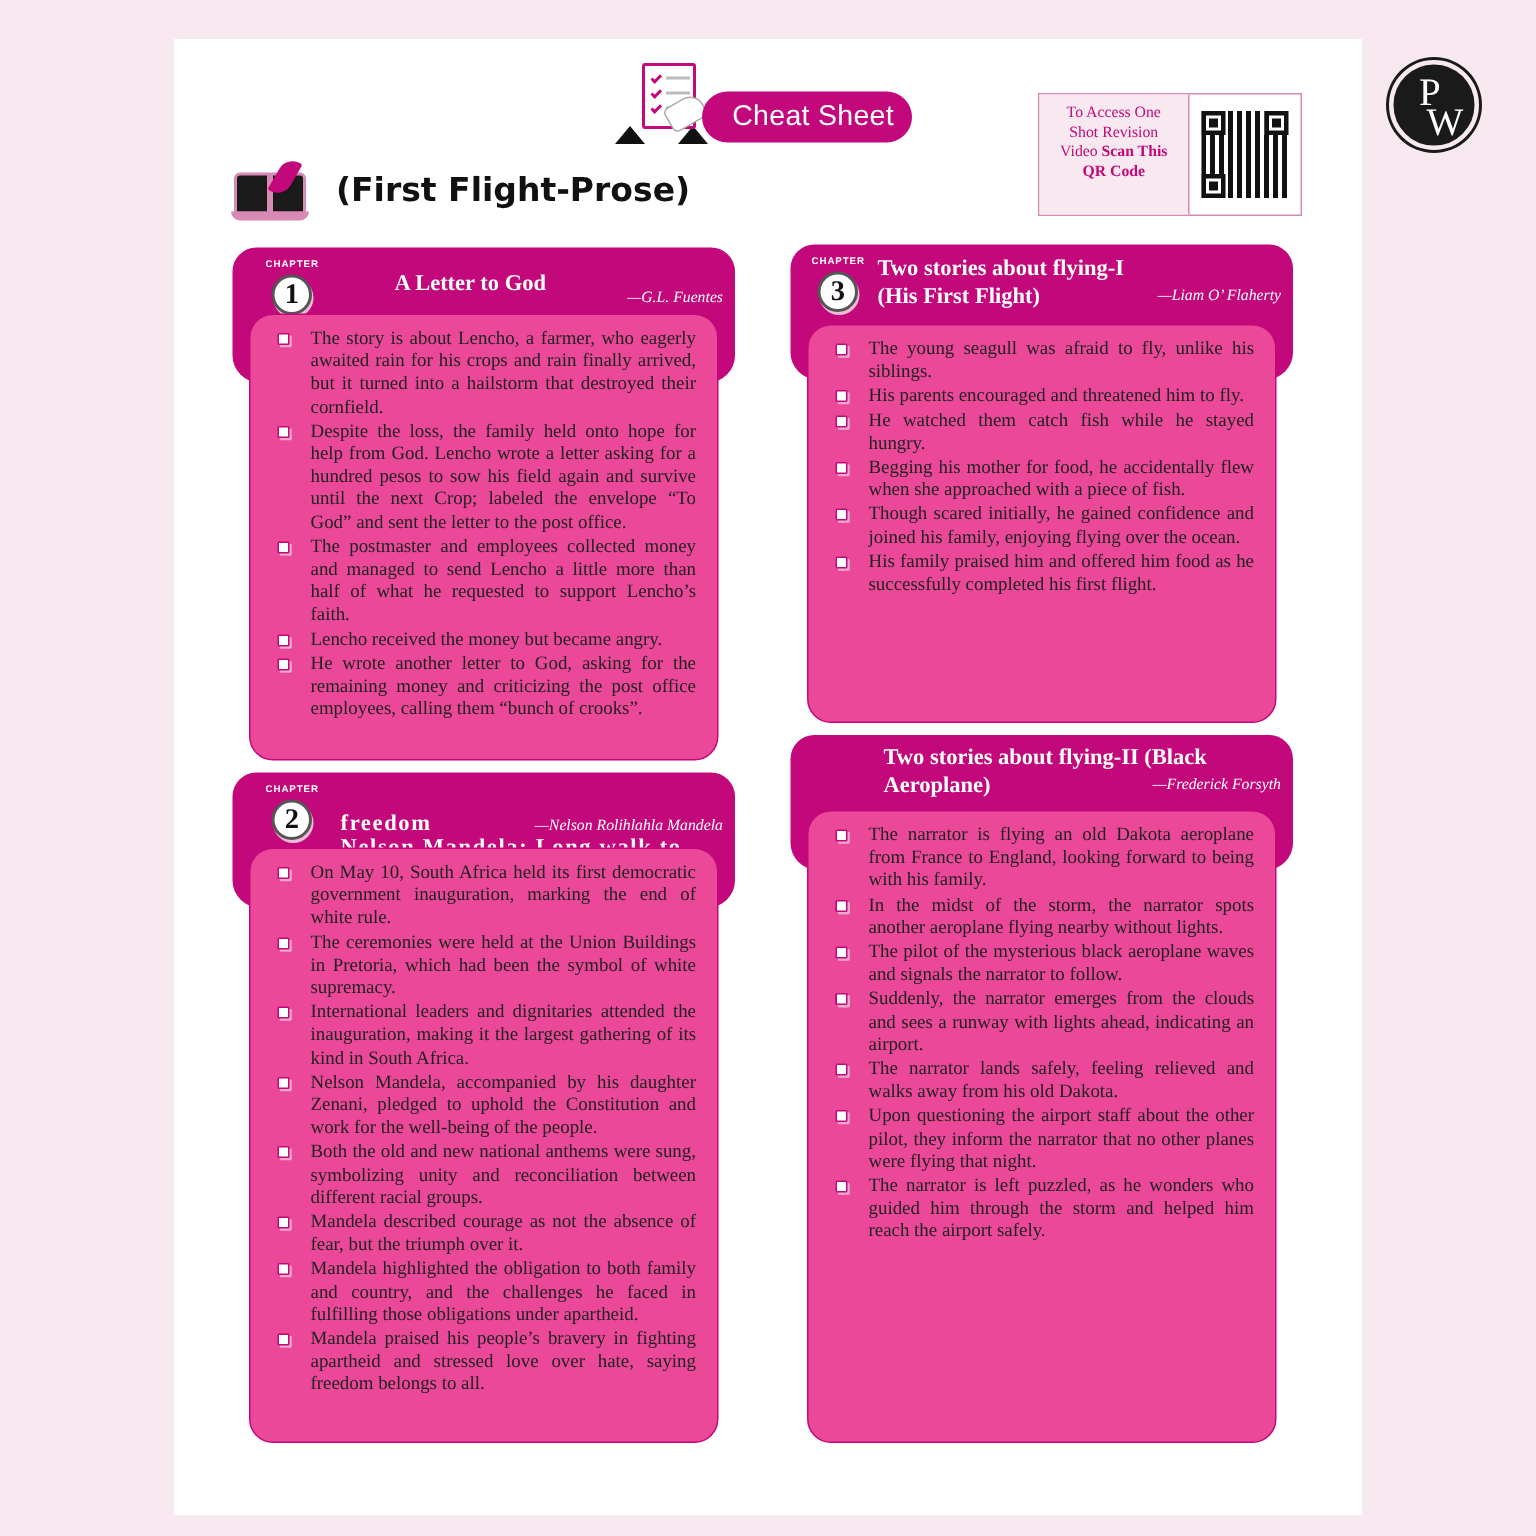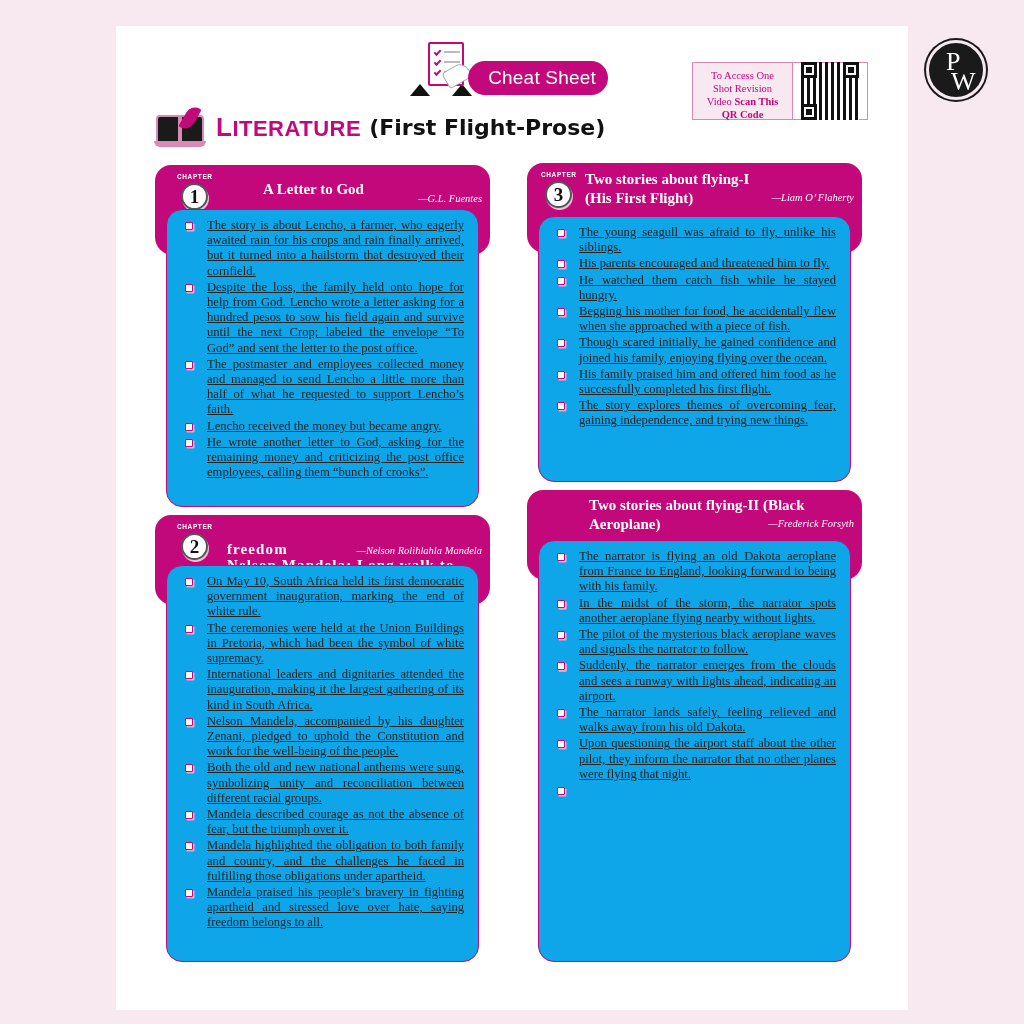--- a/index.html
+++ b/index.html
@@ -11,21 +11,21 @@
   
   .banner { position: absolute; left: 410px; top: 40px; width: 200px; height: 58px; }
   .banner .pill { position: absolute; left: 58px; top: 21px; width: 140px; height: 34px; background: #c2087a; border-radius: 17px; color: #fff; font-family: "Liberation Sans", sans-serif; font-size: 19px; display: flex; align-items: center; justify-content: flex-end; padding-right: 12px; letter-spacing: 0.2px; }
   .banner .clip { position: absolute; left: 18px; top: 2px; width: 36px; height: 44px; border: 2px solid #c2087a; background: #fff; border-radius: 2px; }
   .banner .clip .line { position: absolute; left: 14px; height: 2px; width: 16px; background: #bbb; }
   .banner .clip .tick { position: absolute; left: 4px; width: 7px; height: 4px; border-left: 2px solid #c2087a; border-bottom: 2px solid #c2087a; transform: rotate(-45deg); }
   .banner .tri { position: absolute; top: 44px; width: 0; height: 0; border-left: 10px solid transparent; border-right: 10px solid transparent; border-bottom: 12px solid #111; }
   .banner .hand { position: absolute; left: 34px; top: 26px; width: 26px; height: 18px; background: #fff; border: 1px solid #aaa; border-radius: 4px 10px 4px 4px; transform: rotate(-30deg); }
 
   
-  .qrbox { position: absolute; left: 692px; top: 62px; width: 176px; height: 58px; border: 1px solid #d78ab3; display: flex; }
+  .qrbox { position: absolute; left: 692px; top: 62px; width: 176px; height: 82px; border: 1px solid #d78ab3; display: flex; }
   .qrbox .qrtext { width: 100px; height: 100%; background: #f7e9ef; border-right: 1px solid #d78ab3; color: #c2087a; font-size: 10.5px; line-height: 13px; text-align: center; padding-top: 6px; }
   .qrbox .qrtext b { font-weight: bold; }
   .qrbox .qrcode { flex: 1; display: flex; align-items: center; justify-content: center; }
   .qr { width: 58px; height: 58px; position: relative; background:
       repeating-linear-gradient(90deg, #111 0 3px, transparent 3px 6px),
       repeating-linear-gradient(0deg, #fff 0 2px, transparent 2px 5px); }
   .qr .finder { position: absolute; width: 16px; height: 16px; border: 3px solid #111; background: #fff; }
   .qr .finder::after { content: ""; position: absolute; left: 2px; top: 2px; width: 6px; height: 6px; background: #111; }
 
   
@@ -41,21 +41,21 @@
   .book-icon .pg.r { left: 26px; border-radius: 0 4px 2px 0; }
   .book-icon .base { position: absolute; left: 0; top: 36px; width: 52px; height: 6px; background: #d78ab3; border-radius: 0 0 6px 6px; }
   .book-icon .quill { position: absolute; left: 30px; top: 0; width: 12px; height: 26px; background: #c2087a; border-radius: 12px 2px 12px 2px; transform: rotate(30deg); }
   .title-lit { color: #c2087a; font-family: "Liberation Sans", sans-serif; font-weight: bold; font-size: 22px; letter-spacing: 0.5px; }
   .title-lit .cap { font-size: 26px; }
   .title-rest { font-family: "DejaVu Sans", sans-serif; font-weight: bold; font-size: 22px; color: #111; margin-left: 8px; }
 
   
   .card { position: absolute; }
   .card .hdr { position: absolute; left: 0; top: 0; right: 0; height: 90px; background: #c2087a; border-radius: 16px 16px 18px 18px; }
-  .card .body { position: absolute; left: 11px; right: 11px; bottom: 0; background: #0ea5e9; border: 1.5px solid #c2087a; border-radius: 16px; padding: 8px 14px 6px 14px; text-decoration: underline; }
+  .card .body { position: absolute; left: 11px; right: 11px; bottom: 0; background: #ec4899; border: 1.5px solid #c2087a; border-radius: 16px; padding: 8px 14px 6px 14px; }
   .card .badge { position: absolute; left: 22px; top: 8px; width: 34px; height: 40px; }
   .card .badge .chap { position: absolute; left: 0; top: 0; width: 34px; text-align: center; font-family: "Liberation Sans", sans-serif; font-size: 6.5px; font-weight: bold; color: #fff; letter-spacing: 0.6px; }
   .card .badge .num { position: absolute; left: 4px; top: 10px; width: 27px; height: 27px; border-radius: 50%; background: #fff; border: 2px solid #555; box-shadow: 1px 2px 0 #f1bcd8; text-align: center; font-family: "Liberation Serif", serif; font-weight: bold; font-size: 19px; line-height: 23px; color: #111; }
   .card .ctitle { position: absolute; color: #fff; font-family: "Liberation Serif", serif; font-weight: bold; font-size: 15px; line-height: 20px; }
   .card .author { position: absolute; color: #fff; font-family: "Liberation Serif", serif; font-style: italic; font-size: 10.5px; }
 
   ul.pts { list-style: none; }
   ul.pts li { position: relative; padding-left: 26px; font-size: 12.6px; line-height: 15.2px; text-align: justify; margin-bottom: 1px; color: #222; }
   ul.pts li .bullet { position: absolute; left: 4px; top: 4px; width: 8px; height: 8px; border: 1.6px solid #c2087a; border-radius: 1px; box-shadow: 1.5px 1.5px 0 #e9a9cb; background: #fff; }
 </style>
@@ -100,21 +100,20 @@
   <span class="w">W</span>
 </div>
 
 <div class="title-row">
   <div class="book-icon">
     <span class="pg l"></span>
       <span class="pg r"></span>
       <span class="base"></span>
       <span class="quill"></span>
   </div>
-  <span class="title-lit"><span class="cap">L</span><span>ITERATURE</span></span>
   <span class="title-rest">(First Flight-Prose)</span>
 </div>
 
 <div class="card" style="left:155px; top:165px; width:335px; height:342px;">
   <div class="hdr"></div>
   <div class="badge">
     <div class="chap">CHAPTER</div>
     <div class="num">1</div>
   </div>
   <div class="ctitle" style="left:108px; top:14px;">A Letter to God</div>
@@ -163,37 +162,36 @@
   <div class="ctitle" style="left:58px; top:25px;">(His First Flight)</div>
   <div class="author" style="right:8px; top:29px;">—Liam O’ Flaherty</div>
   <div class="body" style="top:53px;">
     <ul class="pts">
       <li><span class="bullet"></span><span>The young seagull was afraid to fly, unlike his siblings.</span></li>
       <li><span class="bullet"></span><span>His parents encouraged and threatened him to fly.</span></li>
       <li><span class="bullet"></span><span>He watched them catch fish while he stayed hungry.</span></li>
       <li><span class="bullet"></span><span>Begging his mother for food, he accidentally flew when she approached with a piece of fish.</span></li>
       <li><span class="bullet"></span><span>Though scared initially, he gained confidence and joined his family, enjoying flying over the ocean.</span></li>
       <li><span class="bullet"></span><span>His family praised him and offered him food as he successfully completed his first flight.</span></li>
-      <li><span class="bullet"></span><span>The story explores themes of overcoming fear, gaining independence, and trying new things.</span></li>
     </ul>
   </div>
 </div>
 
 <div class="card" style="left:527px; top:490px; width:335px; height:472px;">
   <div class="hdr"></div>
   <div class="ctitle" style="left:62px; top:5px;">Two stories about flying-II  (Black</div>
   <div class="ctitle" style="left:62px; top:24px;">Aeroplane)</div>
   <div class="author" style="right:8px; top:28px;">—Frederick Forsyth</div>
   <div class="body" style="top:50px;">
     <ul class="pts">
       <li><span class="bullet"></span><span>The narrator is flying an old Dakota aeroplane from France to England, looking forward to being with his family.</span></li>
       <li><span class="bullet"></span></li>
       <li><span class="bullet"></span><span>In the midst of the storm, the narrator spots another aeroplane flying nearby without lights.</span></li>
       <li><span class="bullet"></span><span>The pilot of the mysterious black aeroplane waves and signals the narrator to follow.</span></li>
       <li><span class="bullet"></span></li>
       <li><span class="bullet"></span></li>
       <li><span class="bullet"></span><span>Suddenly, the narrator emerges from the clouds and sees a runway with lights ahead, indicating an airport.</span></li>
       <li><span class="bullet"></span><span>The narrator lands safely, feeling relieved and walks away from his old Dakota.</span></li>
       <li><span class="bullet"></span><span>Upon questioning the airport staff about the other pilot, they inform the narrator that no other planes were flying that night.</span></li>
-      <li><span class="bullet"></span></li>
+      <li><span class="bullet"></span><span>The narrator is left puzzled, as he wonders who guided him through the storm and helped him reach the airport safely.</span></li>
     </ul>
   </div>
 </div>
 
 </body></html>

